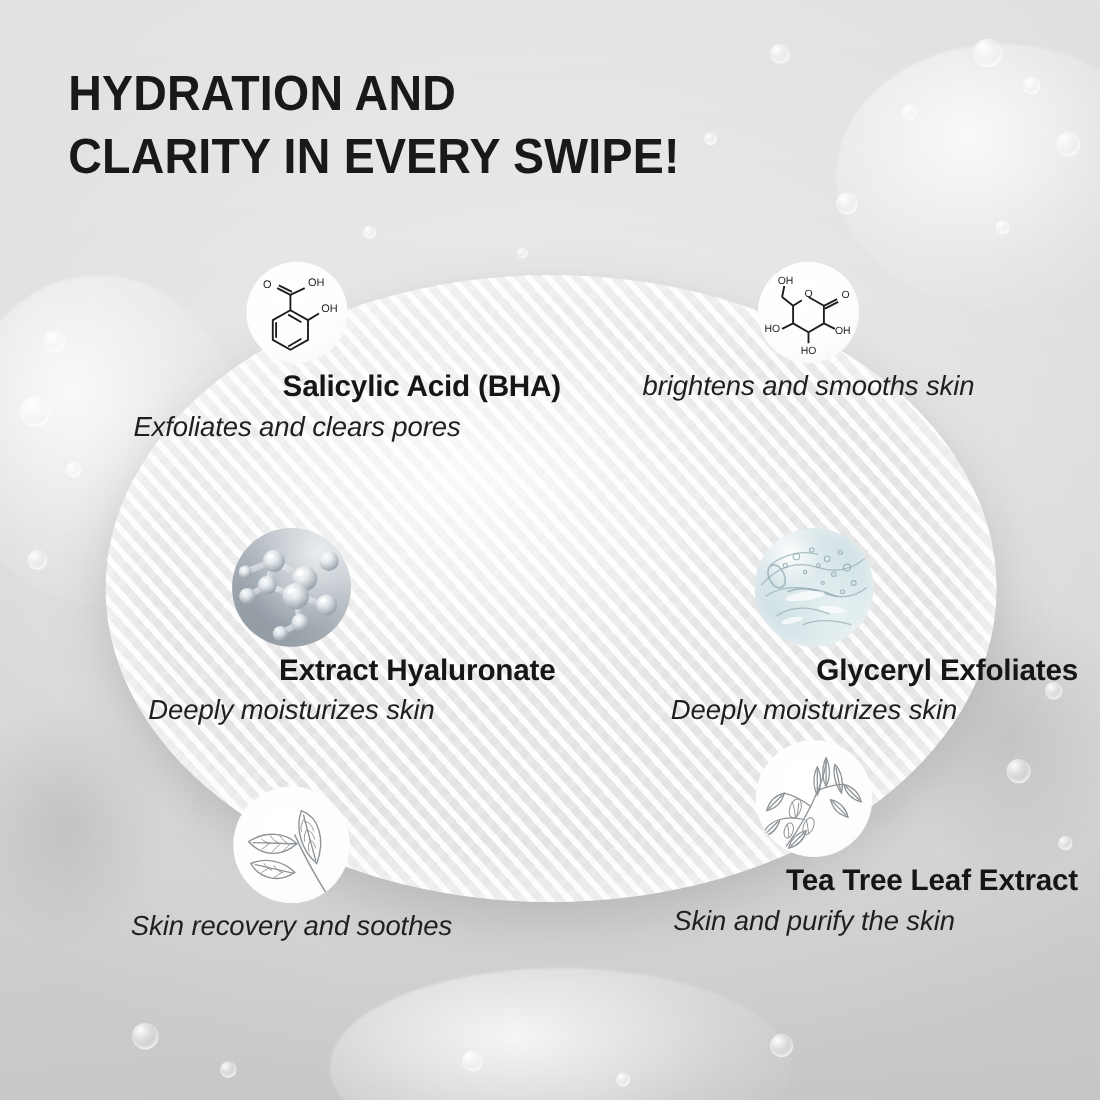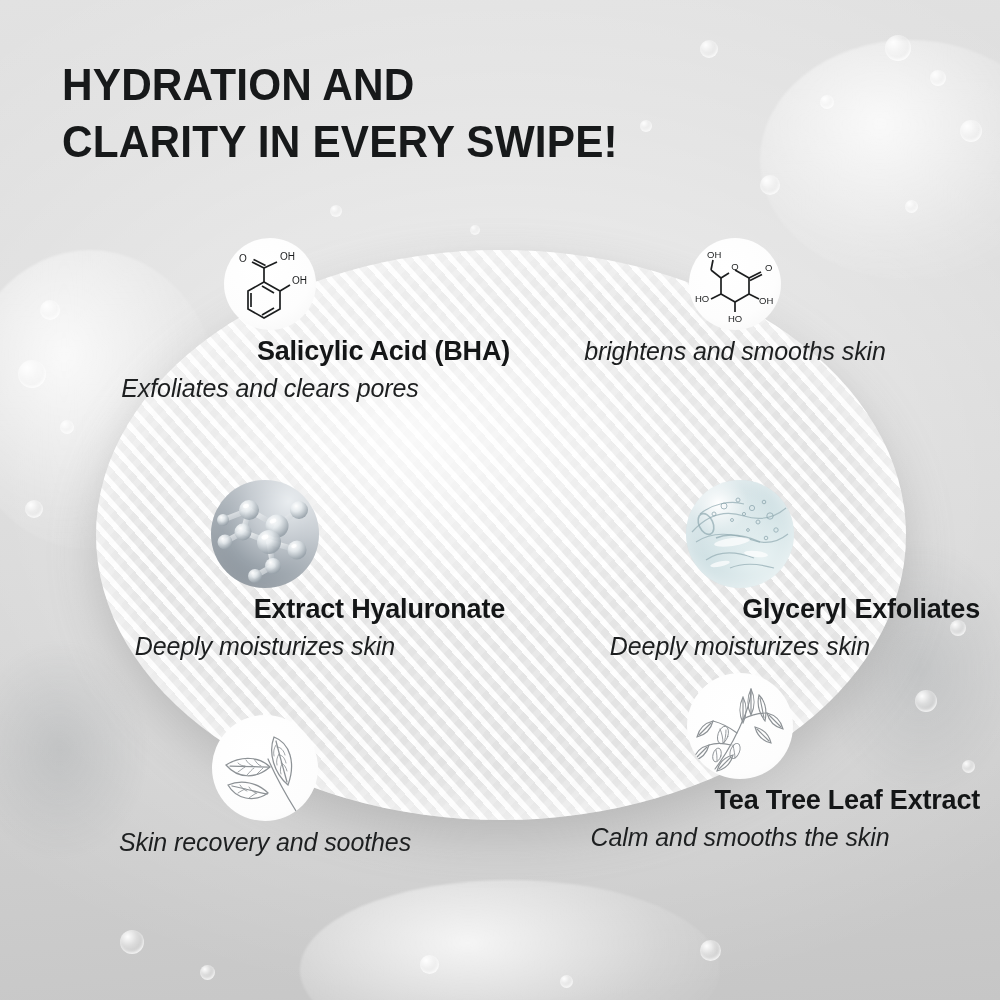--- a/index.html
+++ b/index.html
@@ -377,16 +377,16 @@
             <path d="M39,57 C39,62 38,67 37,70"></path>
             <ellipse cx="48" cy="78" rx="4.5" ry="8" transform="rotate(22 48 78)"></ellipse>
             <path d="M46,72 C47,77 48,82 48,85"></path>
             <ellipse cx="30" cy="82" rx="4" ry="7" transform="rotate(16 30 82)"></ellipse>
             <path d="M29,77 C30,81 30,85 30,88"></path>
           </g>
         </g>
       </svg>
     </div>
     <div class="ing-title">Tea Tree Leaf Extract</div>
-    <div class="ing-desc">Calm and smooths the skin</div>
+    <div class="ing-desc">Skin and purify the skin</div>
   </div>
 
 </div>
 
 </body></html>

